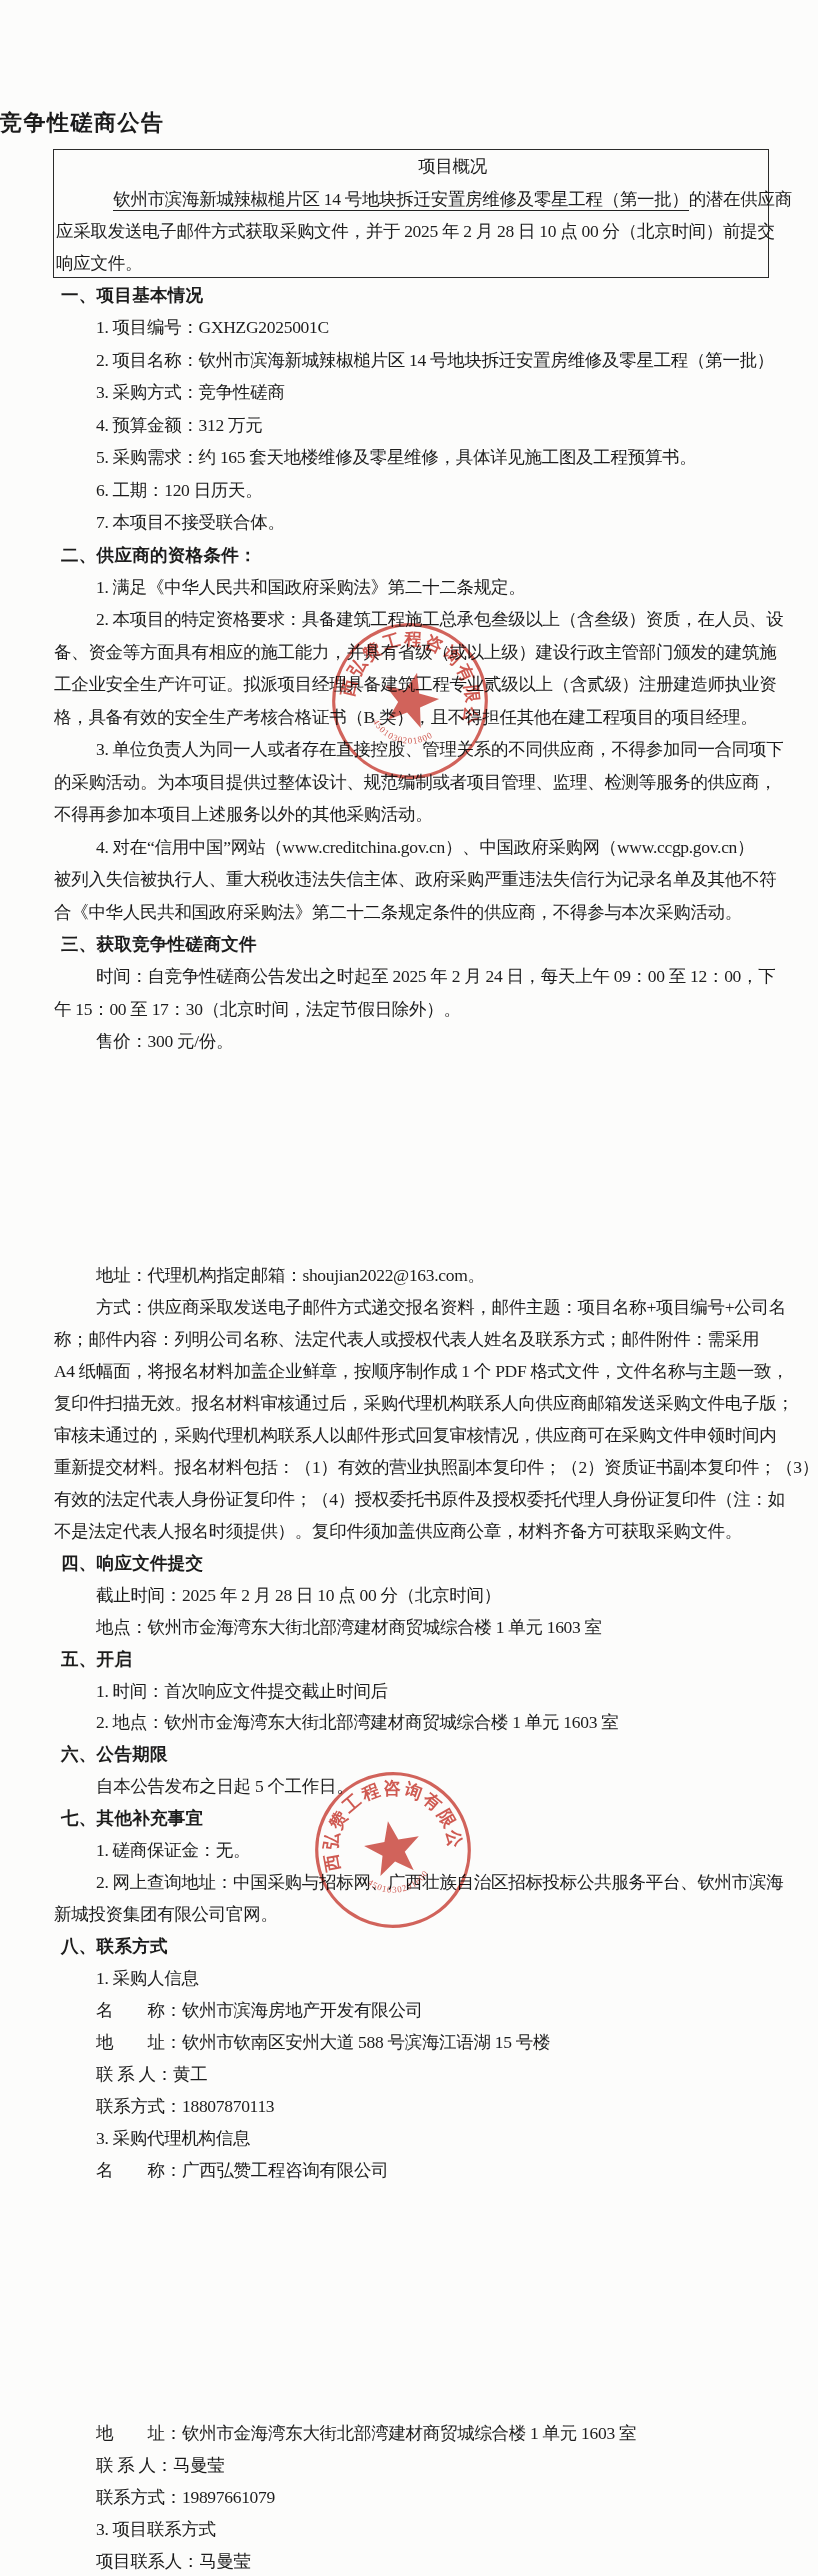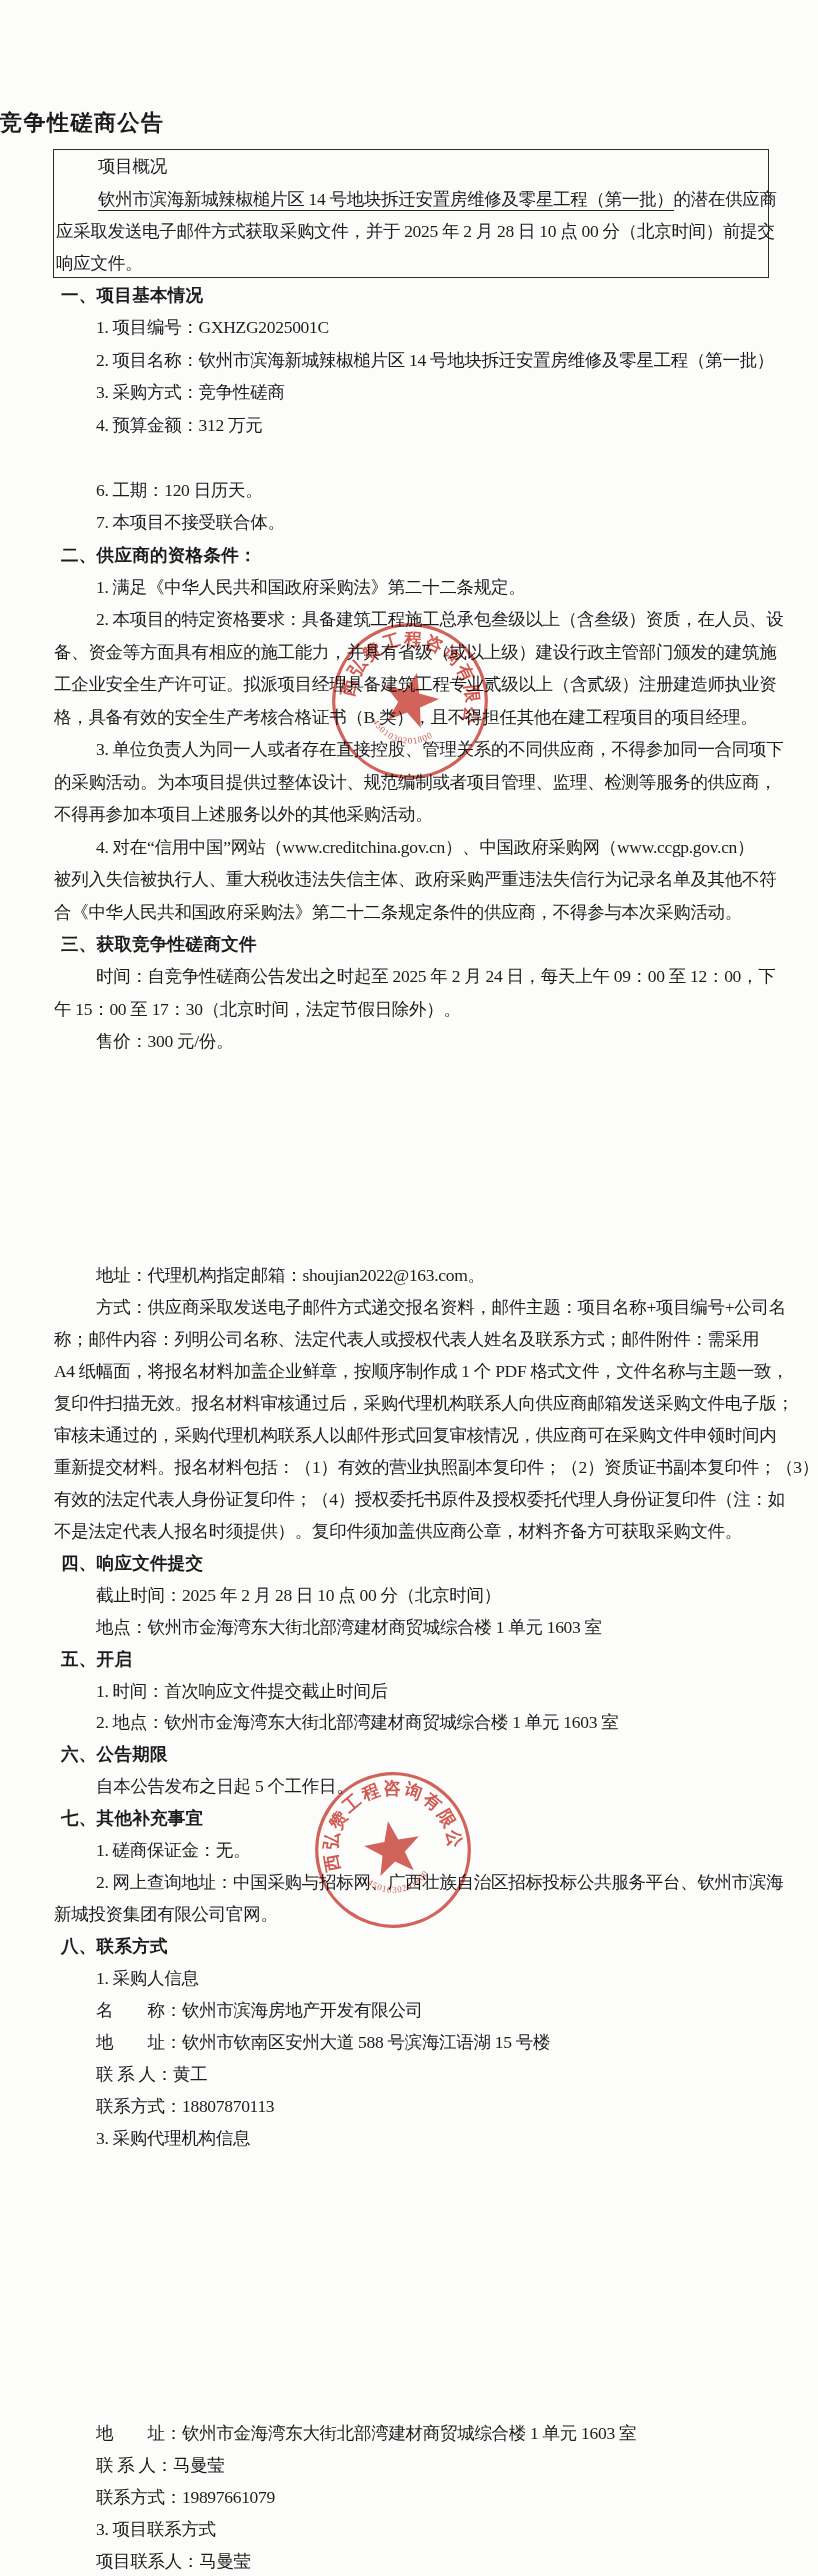--- a/index.html
+++ b/index.html
@@ -17,21 +17,21 @@
     text-align:left;font-size:22px;font-weight:bold;letter-spacing:1.5px;
   }
   .obox{
     position:absolute;left:53px;top:149px;width:714px;height:127px;
     border:1px solid #2b2b2b;
   }
   .bln{
     position:absolute;left:2.1px;width:709px;
     font-size:17.5px;line-height:24px;white-space:nowrap;letter-spacing:-0.3px;
   }
-  .bind{padding-left:42px;}
+  .bind{padding-left:42px;text-align:center;}
   .uline{border-bottom:1.5px solid #222;padding-bottom:1px;}
   .ln{
     position:absolute;left:54px;width:714px;
     font-size:17.5px;line-height:24px;white-space:nowrap;letter-spacing:-0.3px;
   }
   .ind{padding-left:42px;}
   .h{font-weight:bold;left:61px;letter-spacing:0.3px;}
   .stamp{position:absolute;mix-blend-mode:multiply;opacity:0.92;}
   .stamp svg{display:block;}
 </style>
@@ -49,20 +49,21 @@
     </div>
     <div class="bln" style="top:69px">应采取发送电子邮件方式获取采购文件，并于 2025 年 2 月 28 日 10 点 00 分（北京时间）前提交</div>
     <div class="bln" style="top:101px">响应文件。</div>
   </div>
 
   <div class="ln h" style="top:283px">一、项目基本情况</div>
   <div class="ln ind" style="top:315px">1. 项目编号：GXHZG2025001C</div>
   <div class="ln ind" style="top:348px">2. 项目名称：钦州市滨海新城辣椒槌片区 14 号地块拆迁安置房维修及零星工程（第一批）</div>
   <div class="ln ind" style="top:380px">3. 采购方式：竞争性磋商</div>
   <div class="ln ind" style="top:413px">4. 预算金额：312 万元</div>
+  <div class="ln ind" style="top:445px">5. 采购需求：约 165 套天地楼维修及零星维修，具体详见施工图及工程预算书。</div>
   <div class="ln ind" style="top:478px">6. 工期：120 日历天。</div>
   <div class="ln ind" style="top:510px">7. 本项目不接受联合体。</div>
   <div class="ln h" style="top:543px">二、供应商的资格条件：</div>
   <div class="ln ind" style="top:575px">1. 满足《中华人民共和国政府采购法》第二十二条规定。</div>
   <div class="ln ind" style="top:607px">2. 本项目的特定资格要求：具备建筑工程施工总承包叁级以上（含叁级）资质，在人员、设</div>
   <div class="ln" style="top:640px">备、资金等方面具有相应的施工能力，并具有省级（或以上级）建设行政主管部门颁发的建筑施</div>
   <div class="ln" style="top:672px">工企业安全生产许可证。拟派项目经理具备建筑工程专业贰级以上（含贰级）注册建造师执业资</div>
   <div class="ln" style="top:705px">格，具备有效的安全生产考核合格证书（B 类），且不得担任其他在建工程项目的项目经理。</div>
   <div class="ln ind" style="top:737px">3. 单位负责人为同一人或者存在直接控股、管理关系的不同供应商，不得参加同一合同项下</div>
   <div class="ln" style="top:770px">的采购活动。为本项目提供过整体设计、规范编制或者项目管理、监理、检测等服务的供应商，</div>
@@ -96,20 +97,21 @@
   <div class="ln ind" style="top:1838px">1. 磋商保证金：无。</div>
   <div class="ln ind" style="top:1870px">2. 网上查询地址：中国采购与招标网、广西壮族自治区招标投标公共服务平台、钦州市滨海</div>
   <div class="ln" style="top:1902px">新城投资集团有限公司官网。</div>
   <div class="ln h" style="top:1934px">八、联系方式</div>
   <div class="ln ind" style="top:1966px">1. 采购人信息</div>
   <div class="ln ind" style="top:1998px">名　　称：钦州市滨海房地产开发有限公司</div>
   <div class="ln ind" style="top:2030px">地　　址：钦州市钦南区安州大道 588 号滨海江语湖 15 号楼</div>
   <div class="ln ind" style="top:2062px">联 系 人：黄工</div>
   <div class="ln ind" style="top:2094px">联系方式：18807870113</div>
   <div class="ln ind" style="top:2126px">3. 采购代理机构信息</div>
+  <div class="ln ind" style="top:2158px">名　　称：广西弘赞工程咨询有限公司</div>
 
   <div class="ln ind" style="top:2421px">地　　址：钦州市金海湾东大街北部湾建材商贸城综合楼 1 单元 1603 室</div>
   <div class="ln ind" style="top:2453px">联 系 人：马曼莹</div>
   <div class="ln ind" style="top:2485px">联系方式：19897661079</div>
   <div class="ln ind" style="top:2517px">3. 项目联系方式</div>
   <div class="ln ind" style="top:2549px">项目联系人：马曼莹</div>
 
   <div class="stamp" style="left:330px;top:621px;transform:rotate(14deg)">
     <svg width="160" height="160" viewBox="0 0 340 340">
       <circle cx="170" cy="170" r="162" fill="none" stroke="#c9392f" stroke-width="7" opacity="0.85"></circle>

